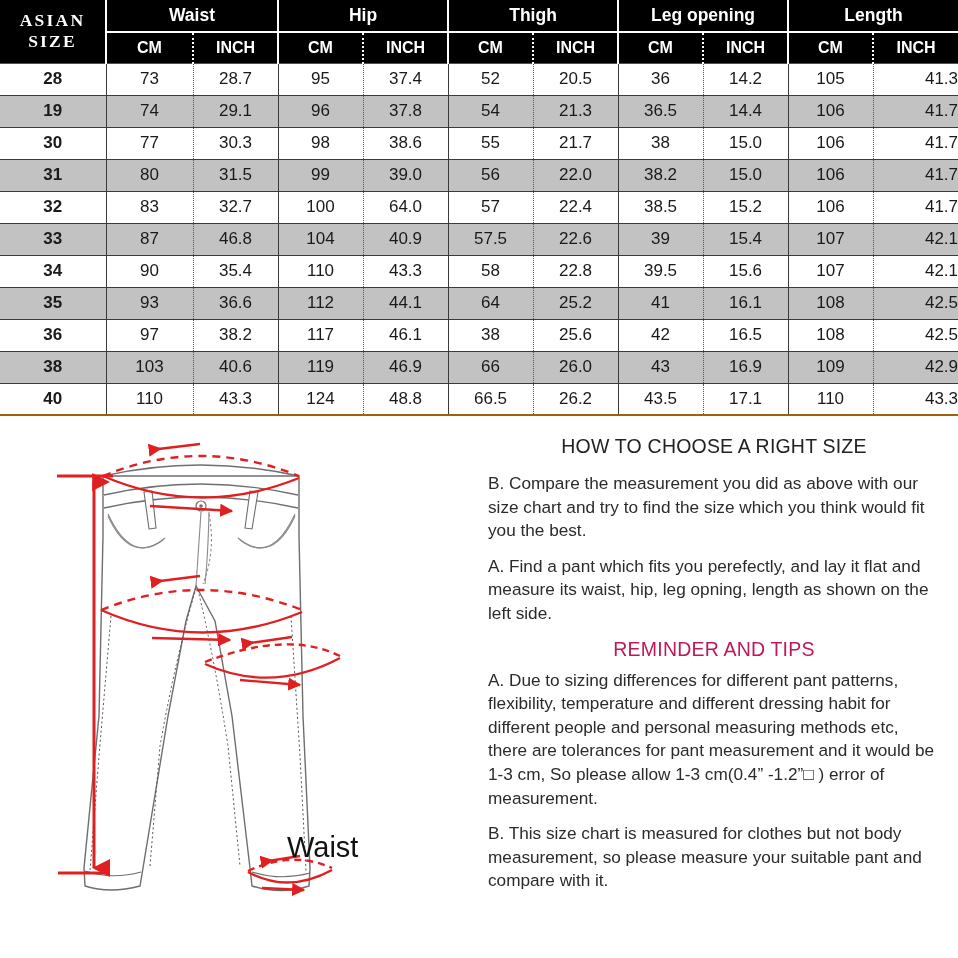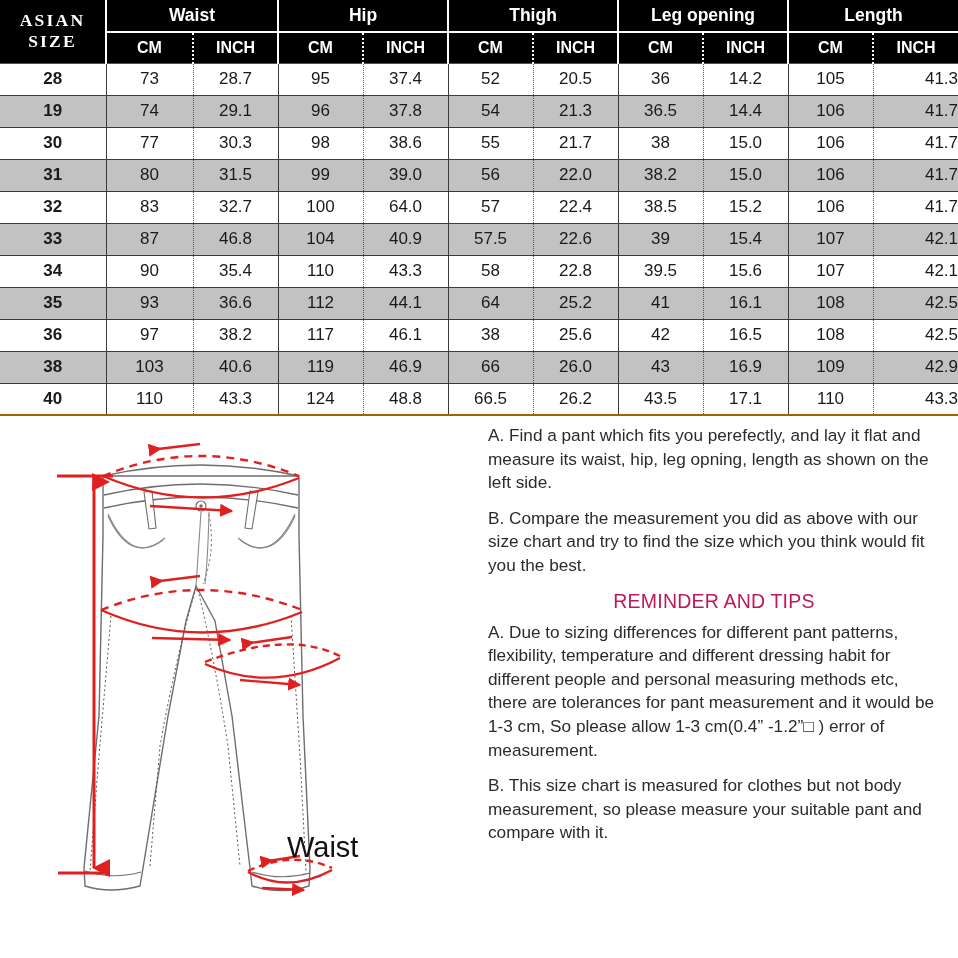--- a/index.html
+++ b/index.html
@@ -397,21 +397,22 @@
           <line x1="94" y1="66" x2="94" y2="452" stroke="#e02020" stroke-width="3" marker-start="url(#ah-up)" marker-end="url(#ah-dn)"></line>
           <line x1="58" y1="457" x2="108" y2="457" stroke="#e02020" stroke-width="3"></line>
         </g>
       </svg>
 
       <span class="diag-label" id="lbl-waist">Waist</span>
 
     </div>
 
     <div id="textpanel">
+      <div class="tp-title">HOW TO CHOOSE A RIGHT SIZE</div>
+      <p class="tp-para">B. Compare the measurement you did as above with our  size chart and try to find the size which you think would fit you the best.</p>
       <p class="tp-para">A. Find a pant which fits you perefectly, and lay it flat and measure its waist, hip, leg opning, length as shown on the left side.</p>
-      <p class="tp-para">B. Compare the measurement you did as above with our  size chart and try to find the size which you think would fit you the best.</p>
       <div class="tp-title red">REMINDER AND TIPS</div>
       <p class="tp-para">A. Due to sizing differences for different pant patterns, flexibility, temperature and different dressing habit for different people and personal measuring methods etc, there are tolerances for pant measurement and it would be 1-3 cm, So please allow 1-3 cm(0.4” -1.2”□ ) error of measurement.</p>
       <p class="tp-para">B. This size chart is measured for clothes but not body measurement, so please measure your suitable pant and compare with it.</p>
     </div>
 
   </div>
 </div>
 
 </body></html>

